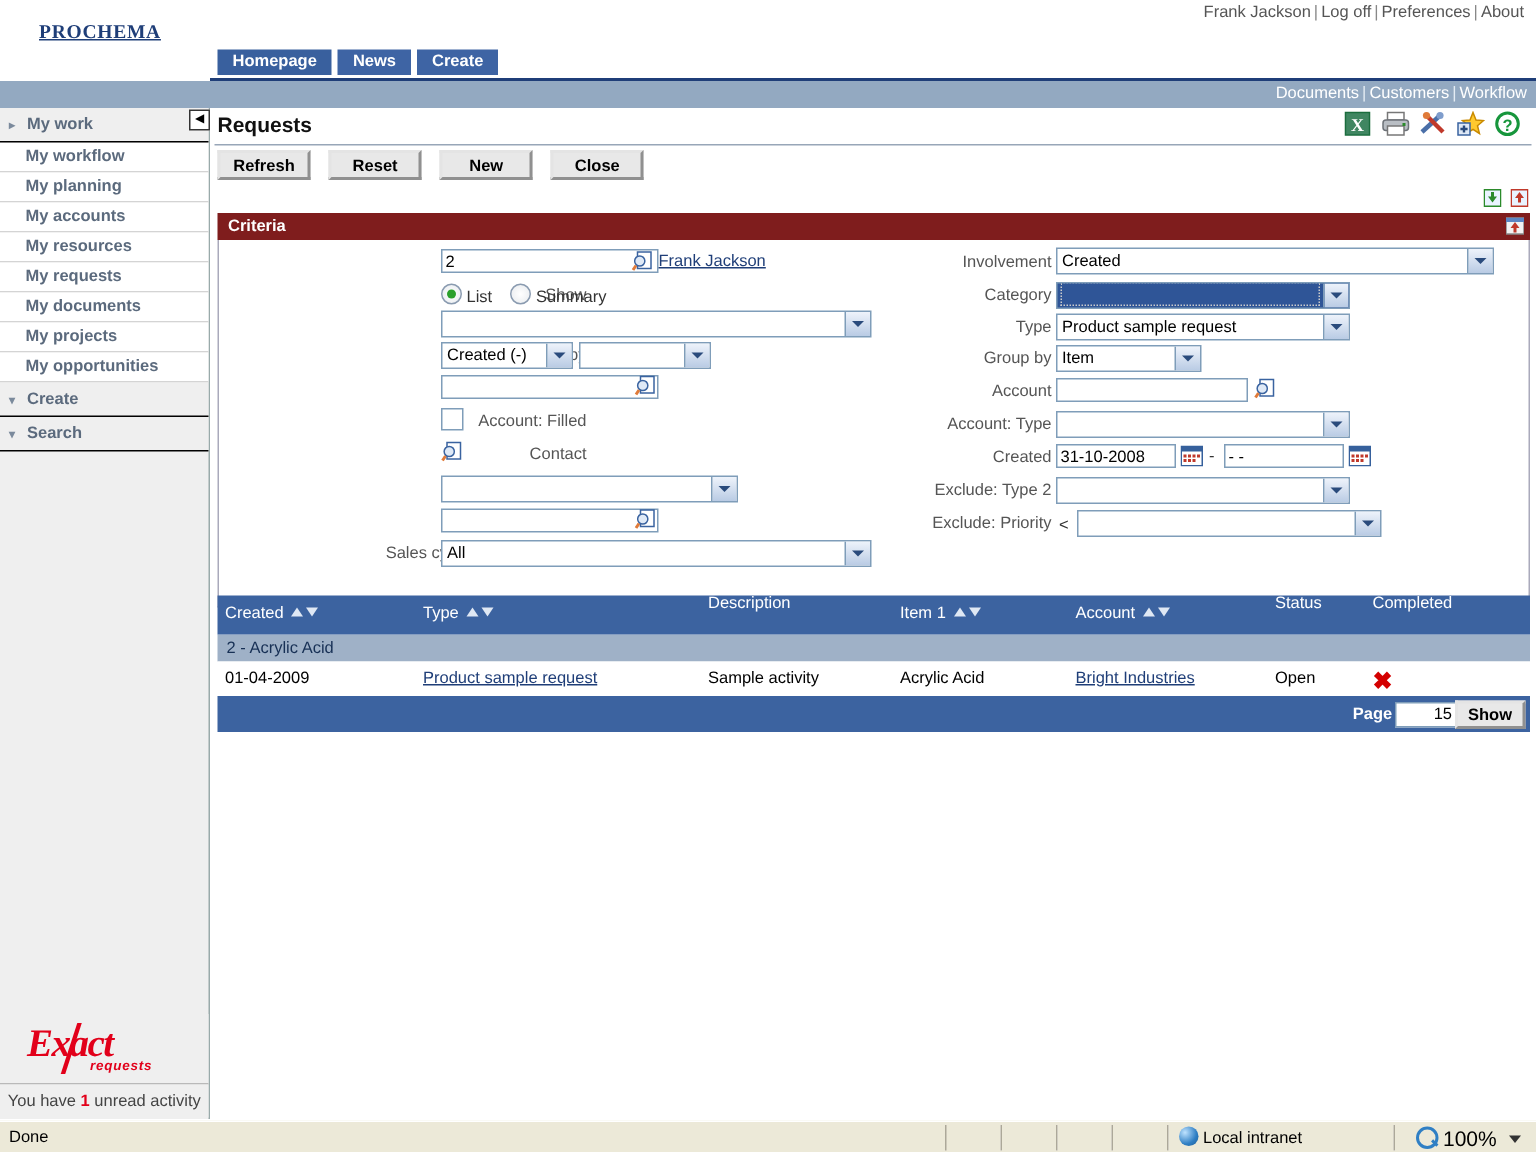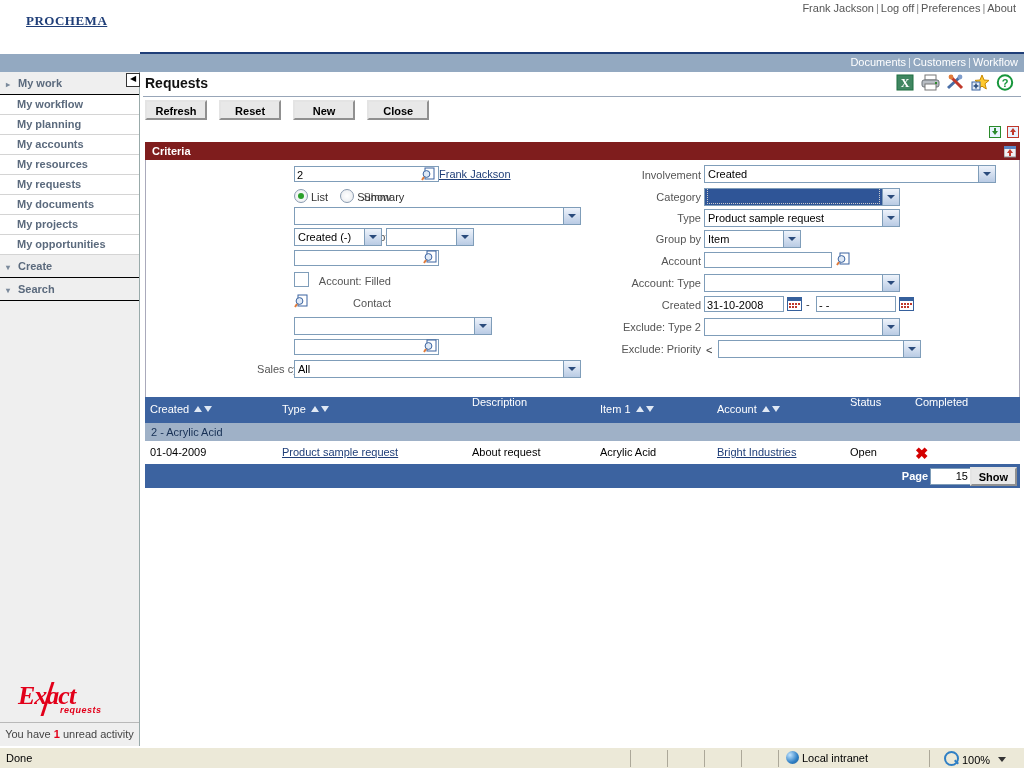--- a/index.html
+++ b/index.html
@@ -125,41 +125,44 @@
   .grid-foot .showbtn{position:absolute;right:3px;top:3px;height:19px;line-height:17px;padding:0 7px;
                       background:#E8E8E8;border:2px outset #e4e4e4;font-size:11px;font-weight:bold;
                       color:#000;cursor:pointer;box-sizing:border-box;}
 
   
   .statusbar{position:absolute;left:0;top:747px;width:1024px;height:21px;background:#ECE9D8;
              border-top:1px solid #fff;}
   .sb-cell{position:absolute;top:2px;height:17px;border-left:1px solid #ACA899;border-right:1px solid #fff;}
   .sb-text{position:absolute;left:6px;top:4px;font-size:11px;color:#000;}
   .sb-zone{position:absolute;left:786px;top:3px;font-size:11px;color:#000;}
-  .sb-zoom{position:absolute;left:944px;top:3px;font-size:11px;color:#000;}
+  .sb-zoom{position:absolute;left:944px;top:3px;font-size:14px;color:#000;}
   .globe{display:inline-block;width:13px;height:13px;border-radius:50%;
          background:radial-gradient(circle at 4px 4px,#bfe3ff,#2f7fc4 60%,#1d5c94);vertical-align:-2px;margin-right:3px;}
   .mag{display:inline-block;width:11px;height:11px;border:2px solid #2f7fc4;border-radius:50%;
        vertical-align:-2px;margin-right:3px;position:relative;}
   .mag:after{content:"";position:absolute;left:8px;top:8px;width:5px;height:2px;background:#2f7fc4;transform:rotate(45deg);}
   .caret{display:inline-block;border-left:4px solid transparent;border-right:4px solid transparent;
          border-top:5px solid #333;vertical-align:2px;margin-left:8px;}
 </style>
 </head>
 <body>
 
 <div id="app">
 
   <div class="topbar">
     <div class="toplinks">
       <span>Frank Jackson</span><span class="sep">|</span><a>Log off</a><span class="sep">|</span><a>Preferences</a><span class="sep">|</span><a>About</a>
     </div>
     <div class="logo">PROCHEMA</div>
   </div>
 
+  <div class="tabs">
+    <span class="tab homepage">Homepage</span><span class="tab">News</span><span class="tab">Create</span>
+  </div>
   <div class="tabrule"></div>
 
   <div class="crumbbar">
     <div class="links">
       <a>Documents</a><span class="sep">|</span><a>Customers</a><span class="sep">|</span><a>Workflow</a>
     </div>
   </div>
 
   <div class="sidebar">
     <div class="side-group">
@@ -439,21 +442,21 @@
         <span class="gh" style="left:572px;"><span>Account</span><span class="sortar"><i class="up"></i><i class="dn"></i></span></span>
         <span class="gh" style="left:705px;top:-1px;"><span>Status</span></span>
         <span class="gh" style="left:770px;top:-1px;"><span>Completed</span></span>
       </div>
 
       <div class="grid-group">2 - Acrylic Acid</div>
 
       <div class="grid-row">
         <span class="gc" style="left:5px;">01-04-2009</span>
         <span class="gc" style="left:137px;"><a>Product sample request</a></span>
-        <span class="gc" style="left:327px;">About request</span>
+        <span class="gc" style="left:327px;">Sample activity</span>
         <span class="gc" style="left:455px;">Acrylic Acid</span>
         <span class="gc" style="left:572px;"><a>Bright Industries</a></span>
         <span class="gc" style="left:705px;">Open</span>
         <span class="xmark" style="left:770px;">✖</span>
       </div>
 
       <div class="grid-foot">
         <span class="pslbl">Page size</span>
         <span class="psinp">15</span>
         <span class="showbtn">Show</span>

